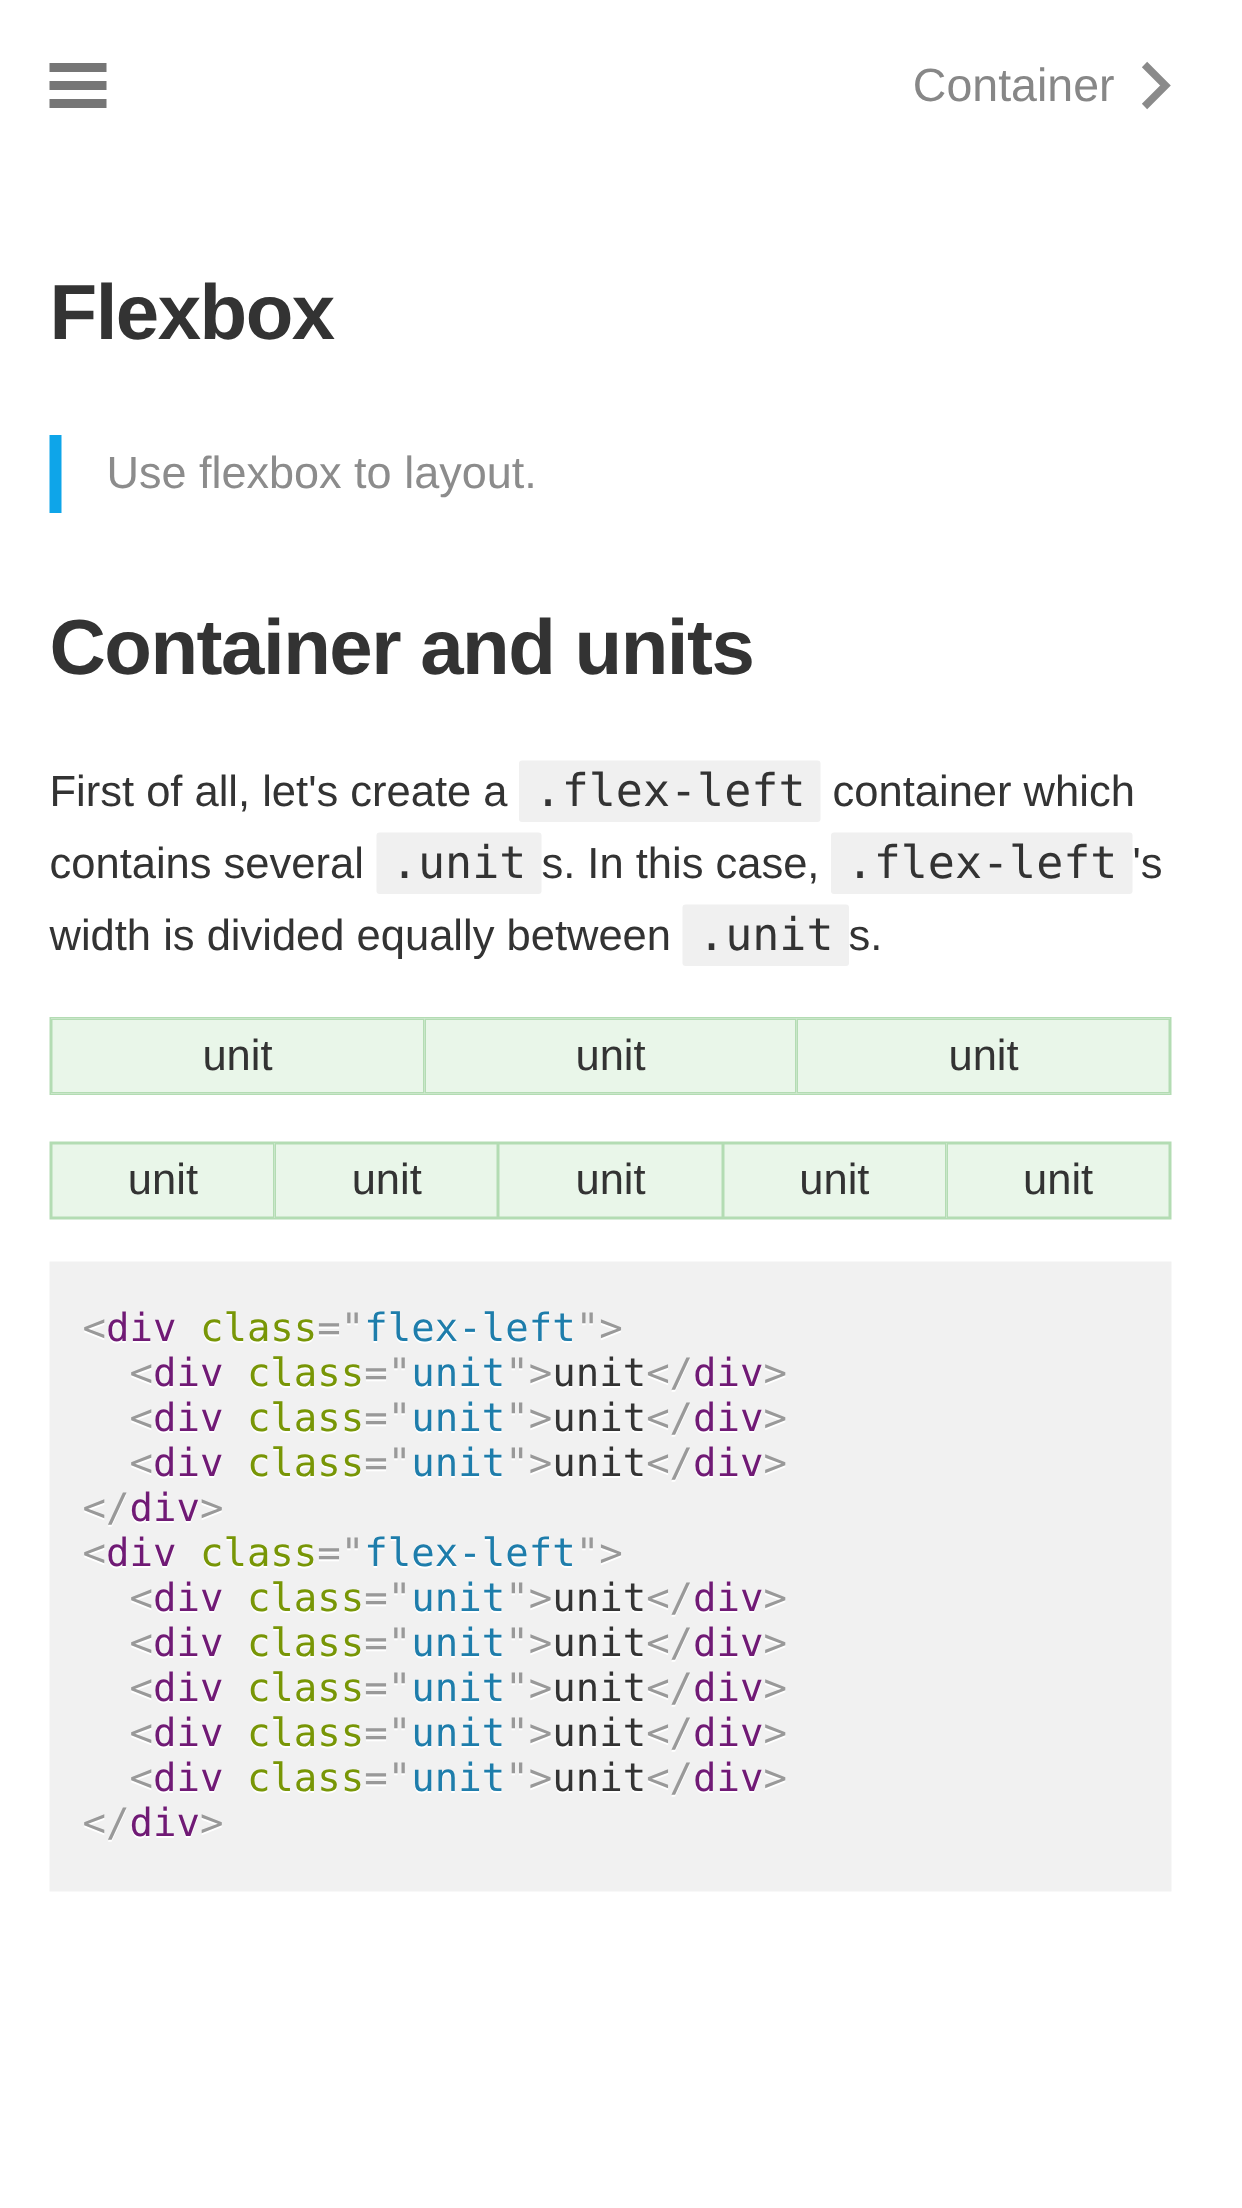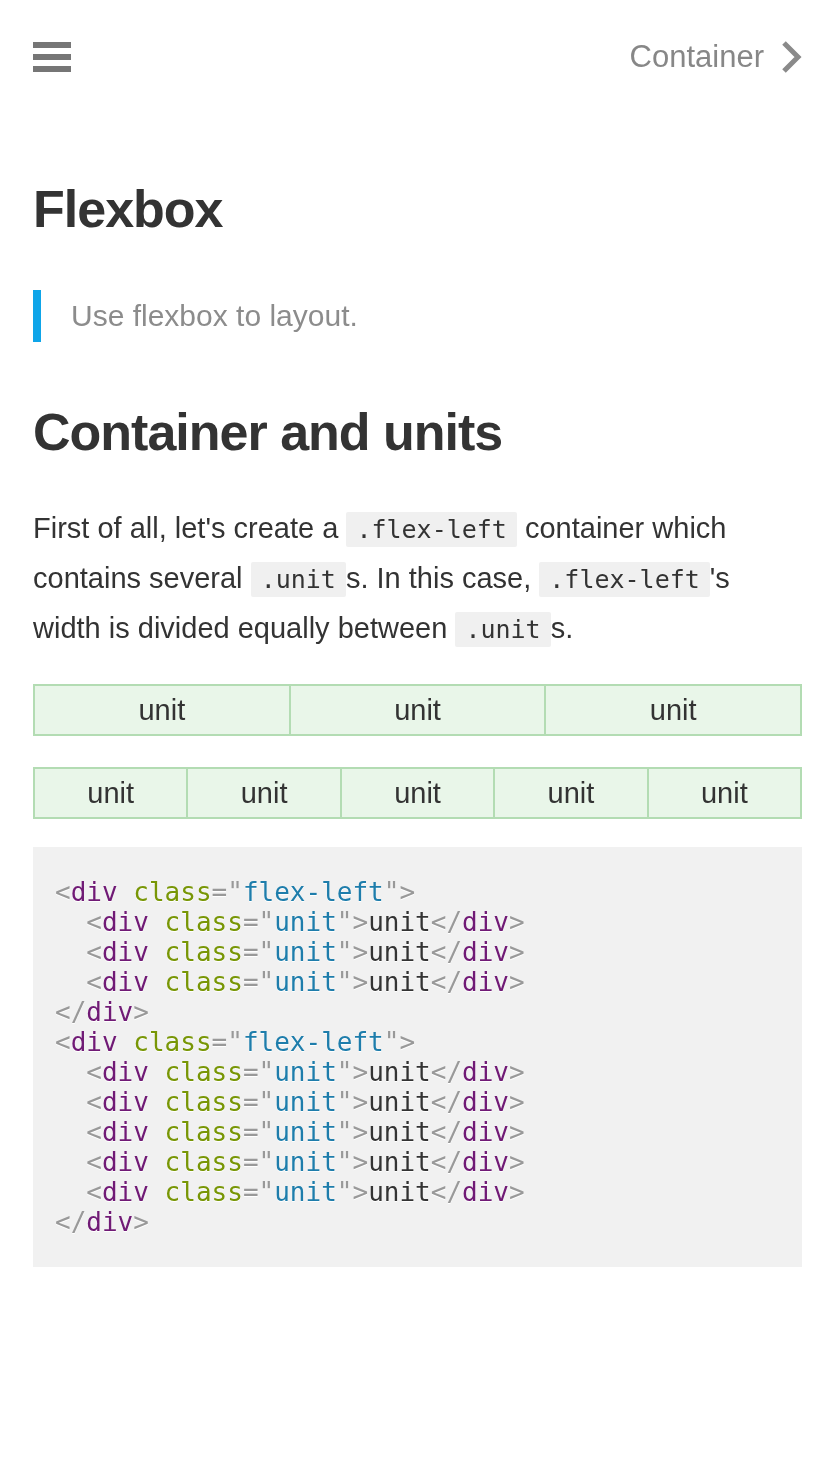--- a/index.html
+++ b/index.html
@@ -4,21 +4,21 @@
 <style>
   * { margin: 0; padding: 0; box-sizing: border-box; }
   html, body { background: #ffffff; }
   body {
     width: 828px;
     height: 1472px;
     font-family: "Liberation Sans", sans-serif;
     color: #333333;
     overflow: hidden;
   }
-  .page { padding: 40px 26px 0 33px; }
+  .page { padding: 40px 47px 0 33px; }
 
   
   .topbar {
     display: flex;
     align-items: center;
     justify-content: space-between;
     height: 34px;
   }
   .menu-btn {
     background: none; border: none; cursor: pointer;
@@ -54,21 +54,21 @@
     margin-top: 62px;
     font-size: 52px; font-weight: 700; color: #333333;
     letter-spacing: -1px; line-height: 56px;
   }
   .para {
     margin-top: 44px;
     font-size: 29px; line-height: 48px; color: #333333;
   }
   .inline-code {
     font-family: "DejaVu Sans Mono", monospace;
-    font-size: 25px;
+    font-size: 30px;
     background: #f0f0f0;
     padding: 3px 10px;
     color: #333333;
     border-radius: 2px;
   }
 
   
   .demo { margin-top: 30px; }
   .flex-row {
     display: flex;

